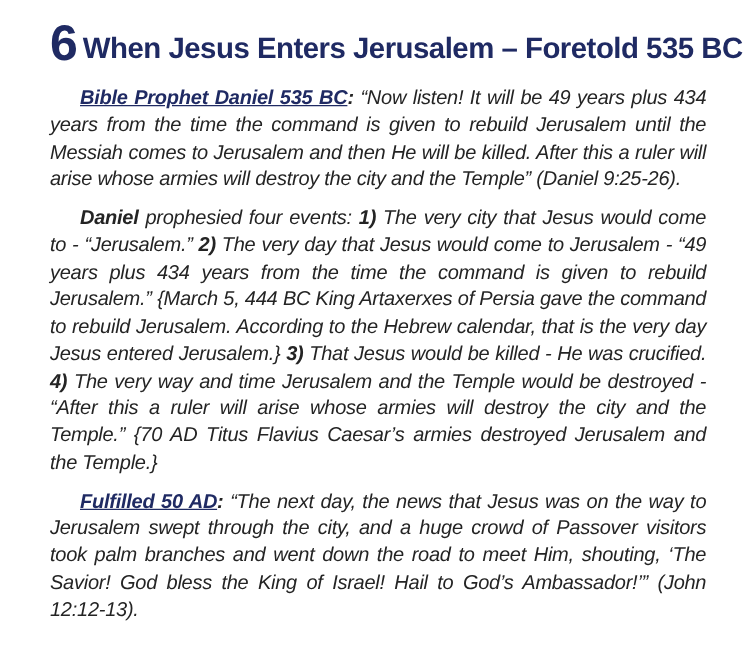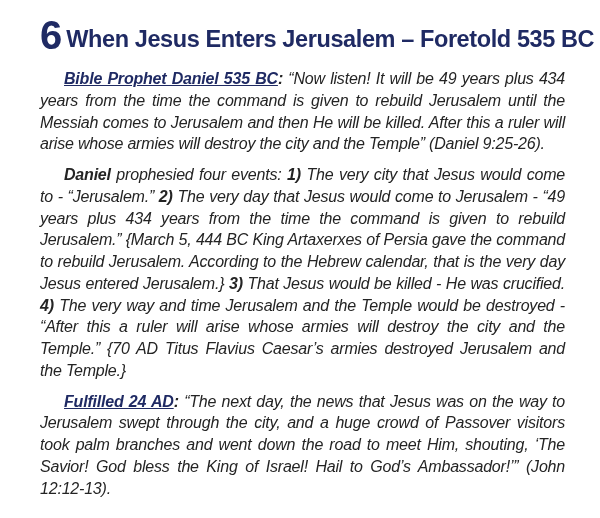--- a/index.html
+++ b/index.html
@@ -73,16 +73,16 @@
 
   <p class="body-para">
     <span class="run-heading">Bible Prophet Daniel 535 BC</span><span class="run-b">: </span><span class="run-n">“Now listen! It will be 49 years plus 434 years from the time the command is given to rebuild Jerusalem until the Messiah comes to Jerusalem and then He will be killed. After this a ruler will arise whose armies will destroy the city and the Temple” (Daniel 9:25-26).</span>
   </p>
 
   <p class="body-para">
     <span class="run-b">Daniel</span><span class="run-n"> prophesied four events: </span><span class="run-b">1)</span><span class="run-n"> The very city that Jesus would come to - “Jerusalem.” </span><span class="run-b">2)</span><span class="run-n"> The very day that Jesus would come to Jerusalem - “49 years plus 434 years from the time the command is given to rebuild Jerusalem.” {March 5, 444 BC King Artaxerxes of Persia gave the command to rebuild Jerusalem. According to the Hebrew calendar, that is the very day Jesus entered Jerusalem.} </span><span class="run-b">3)</span><span class="run-n"> That Jesus would be killed - He was crucified. </span><span class="run-b">4)</span><span class="run-n"> The very way and time Jerusalem and the Temple would be destroyed - “After this a ruler will arise whose armies will destroy the city and the Temple.” {70 AD Titus Flavius Caesar’s armies destroyed Jerusalem and the Temple.}</span>
   </p>
 
   <p class="body-para">
-    <span class="run-heading">Fulfilled 24 AD</span><span class="run-b">: </span><span class="run-n">“The next day, the news that Jesus was on the way to Jerusalem swept through the city, and a huge crowd of Passover visitors took palm branches and went down the road to meet Him, shouting, ‘The Savior! God bless the King of Israel! Hail to God’s Ambassador!’” (John 12:12-13).</span>
+    <span class="run-heading">Fulfilled 50 AD</span><span class="run-b">: </span><span class="run-n">“The next day, the news that Jesus was on the way to Jerusalem swept through the city, and a huge crowd of Passover visitors took palm branches and went down the road to meet Him, shouting, ‘The Savior! God bless the King of Israel! Hail to God’s Ambassador!’” (John 12:12-13).</span>
   </p>
 
 </div>
 
 </body></html>

